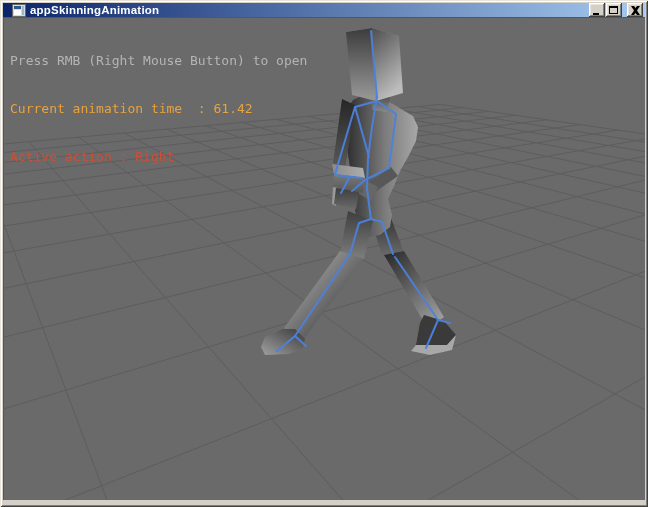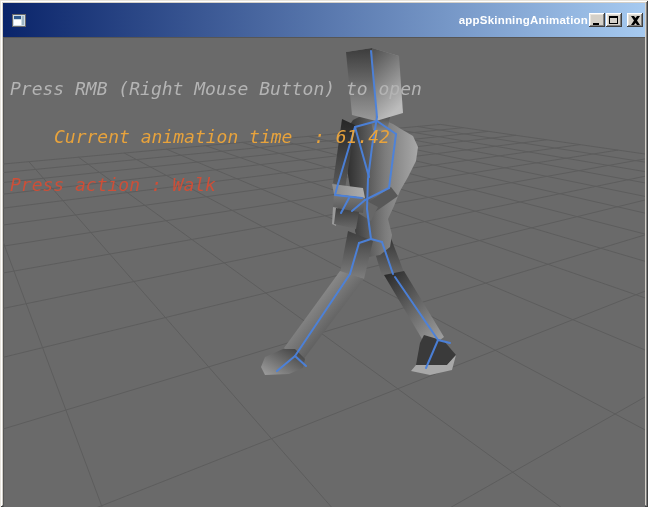--- a/index.html
+++ b/index.html
@@ -10,23 +10,23 @@
     --titlebar-gradient-left:#0a246a; --titlebar-gradient-right:#a6caf0;
   }
   .window{
     position:relative; width:648px; height:507px; background:#d4d0c8;
     padding:3px;
     box-shadow: inset 1px 1px 0 #e8e4dc, inset -1px -1px 0 #404040,
                 inset 2px 2px 0 #ffffff, inset -2px -2px 0 #808080;
     font-family:"Liberation Sans", sans-serif;
   }
   .titlebar{
-    height:34px; display:flex; align-items:center;
+    height:14px; display:flex; align-items:center;
     background:linear-gradient(to right, var(--titlebar-gradient-left), var(--titlebar-gradient-right));
-    padding:0 2px 0 8px; user-select:none;text-align:right;
+    padding:0 2px 0 8px; user-select:none;
   }
   .app-icon{ width:14px; height:13px; margin:0 4px 0 1px; position:relative;
     background:#cfdce4; border:1px solid #6a6a6a; }
   .app-icon .bar{ position:absolute; left:1px; top:1px; right:4px; height:3px; background:#2f5a8f;}
   .app-icon .pane{ position:absolute; left:1px; top:5px; right:4px; bottom:1px; background:#ffffff;}
   .app-icon .side{ position:absolute; right:1px; top:1px; width:2px; bottom:1px; background:#9fb6c4;}
   .title-text{ color:#ffffff; font-size:11.5px; font-weight:bold; letter-spacing:0.2px;
     flex:1; white-space:nowrap; overflow:hidden; padding-bottom:1px;}
   .tb-btn{
     width:16px; height:14px; background:#d4d0c8; margin-left:1px; padding:0;
@@ -39,26 +39,26 @@
   .client{
     position:relative; width:642px; height:483px; background:var(--background);
     overflow:hidden;
     box-shadow: inset 1px 1px 0 #565656;
   }
   .scene{ position:absolute; left:0; top:0; }
   .grid-line{ stroke:var(--grid-line); stroke-width:1; }
   .bone{ stroke:var(--bone-blue); stroke-width:2; fill:none;
     stroke-linecap:round; stroke-linejoin:round; opacity:0.95;}
   .overlay{
-    position:absolute; left:7px; top:12px;
-    font-family:"DejaVu Sans Mono", monospace; font-size:18px; line-height:16px;
-    white-space:pre; letter-spacing:0px;font-style:italic;
+    position:absolute; left:7px; top:4px;
+    font-family:"DejaVu Sans Mono", monospace; font-size:13px; line-height:16px;
+    white-space:pre; letter-spacing:0px;
   }
   .overlay .help{ color:var(--help-text); }
-  .overlay .time{ color:var(--time-text);margin-left:44px; }
+  .overlay .time{ color:var(--time-text); }
   .overlay .action{ color:var(--action-text); }
 </style>
 </head>
 <body>
 
 <div class="window">
   <div class="titlebar">
     <div class="app-icon">
       <div class="bar"></div>
       <div class="pane"></div>
@@ -229,16 +229,16 @@
         <line x1="379" y1="205" x2="390" y2="237"></line>
         <line x1="392" y1="240" x2="435" y2="303"></line>
         <line x1="435" y1="303" x2="423" y2="331"></line>
         <line x1="435" y1="303" x2="447" y2="306"></line>
       </g>
     </svg>
 
     <div class="overlay">
       <div class="help">Press RMB (Right Mouse Button) to open</div>
       <div class="time">Current animation time  : 61.42</div>
-      <div class="action">Press action : Walk</div>
+      <div class="action">Active action : Right</div>
     </div>
   </div>
 </div>
 
 </body></html>

